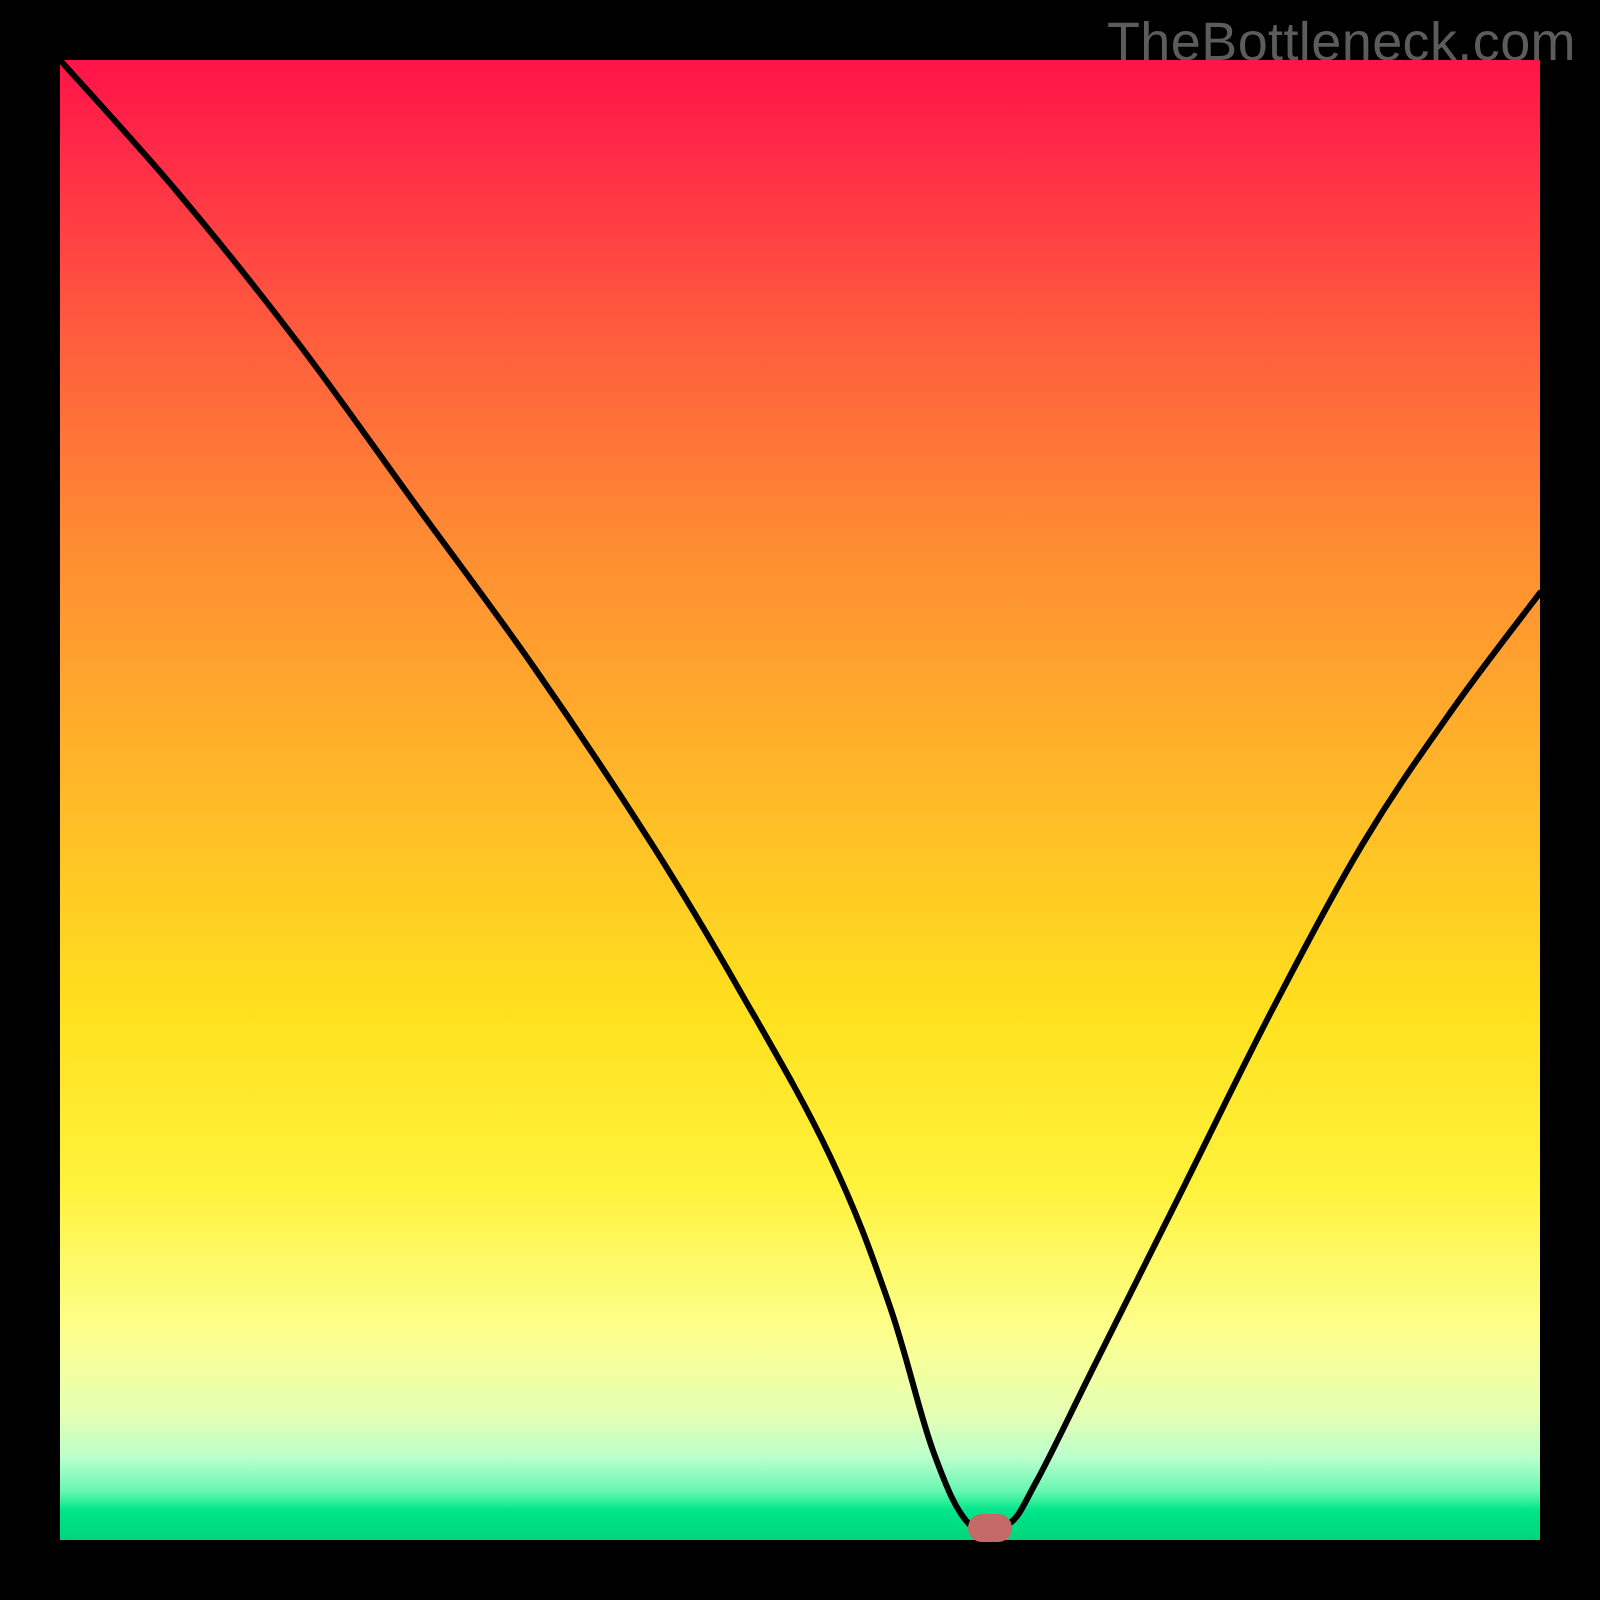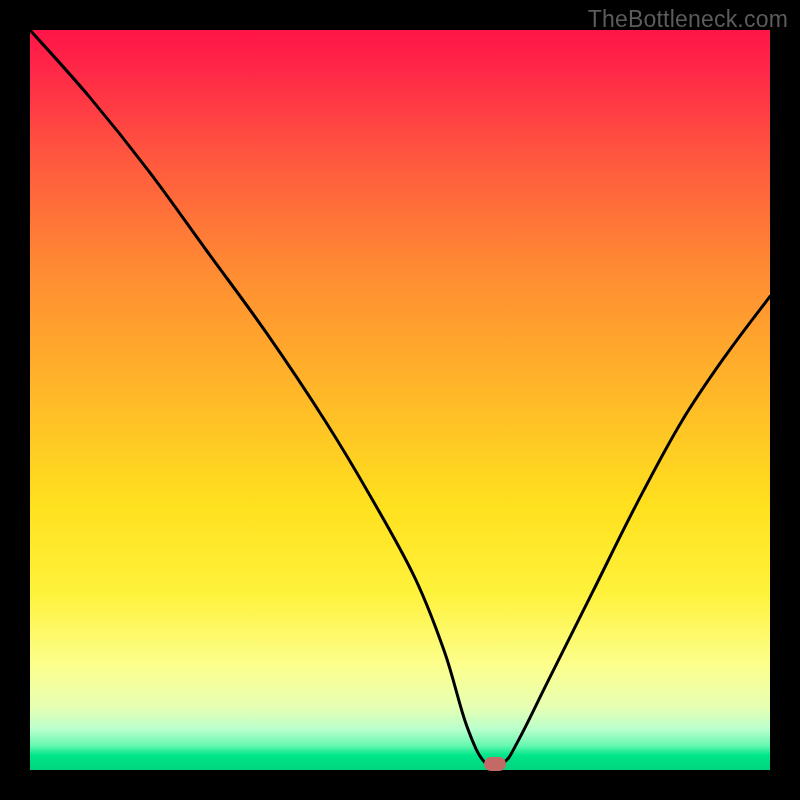--- a/index.html
+++ b/index.html
@@ -57,21 +57,21 @@
     height: 14px;
     border-radius: 7px;
     background: #c46a66;
     transform: translate(-50%, -50%);
   }
   .watermark {
     position: absolute;
     top: 6px;
     right: 12px;
     color: #5c5c5c;
-    font-size: 23px;
+    font-size: 27px;
     font-weight: 500;
     letter-spacing: 0.2px;
     user-select: none;
   }
 </style>
 </head>
 <body>
 
 <div class="frame">
 

